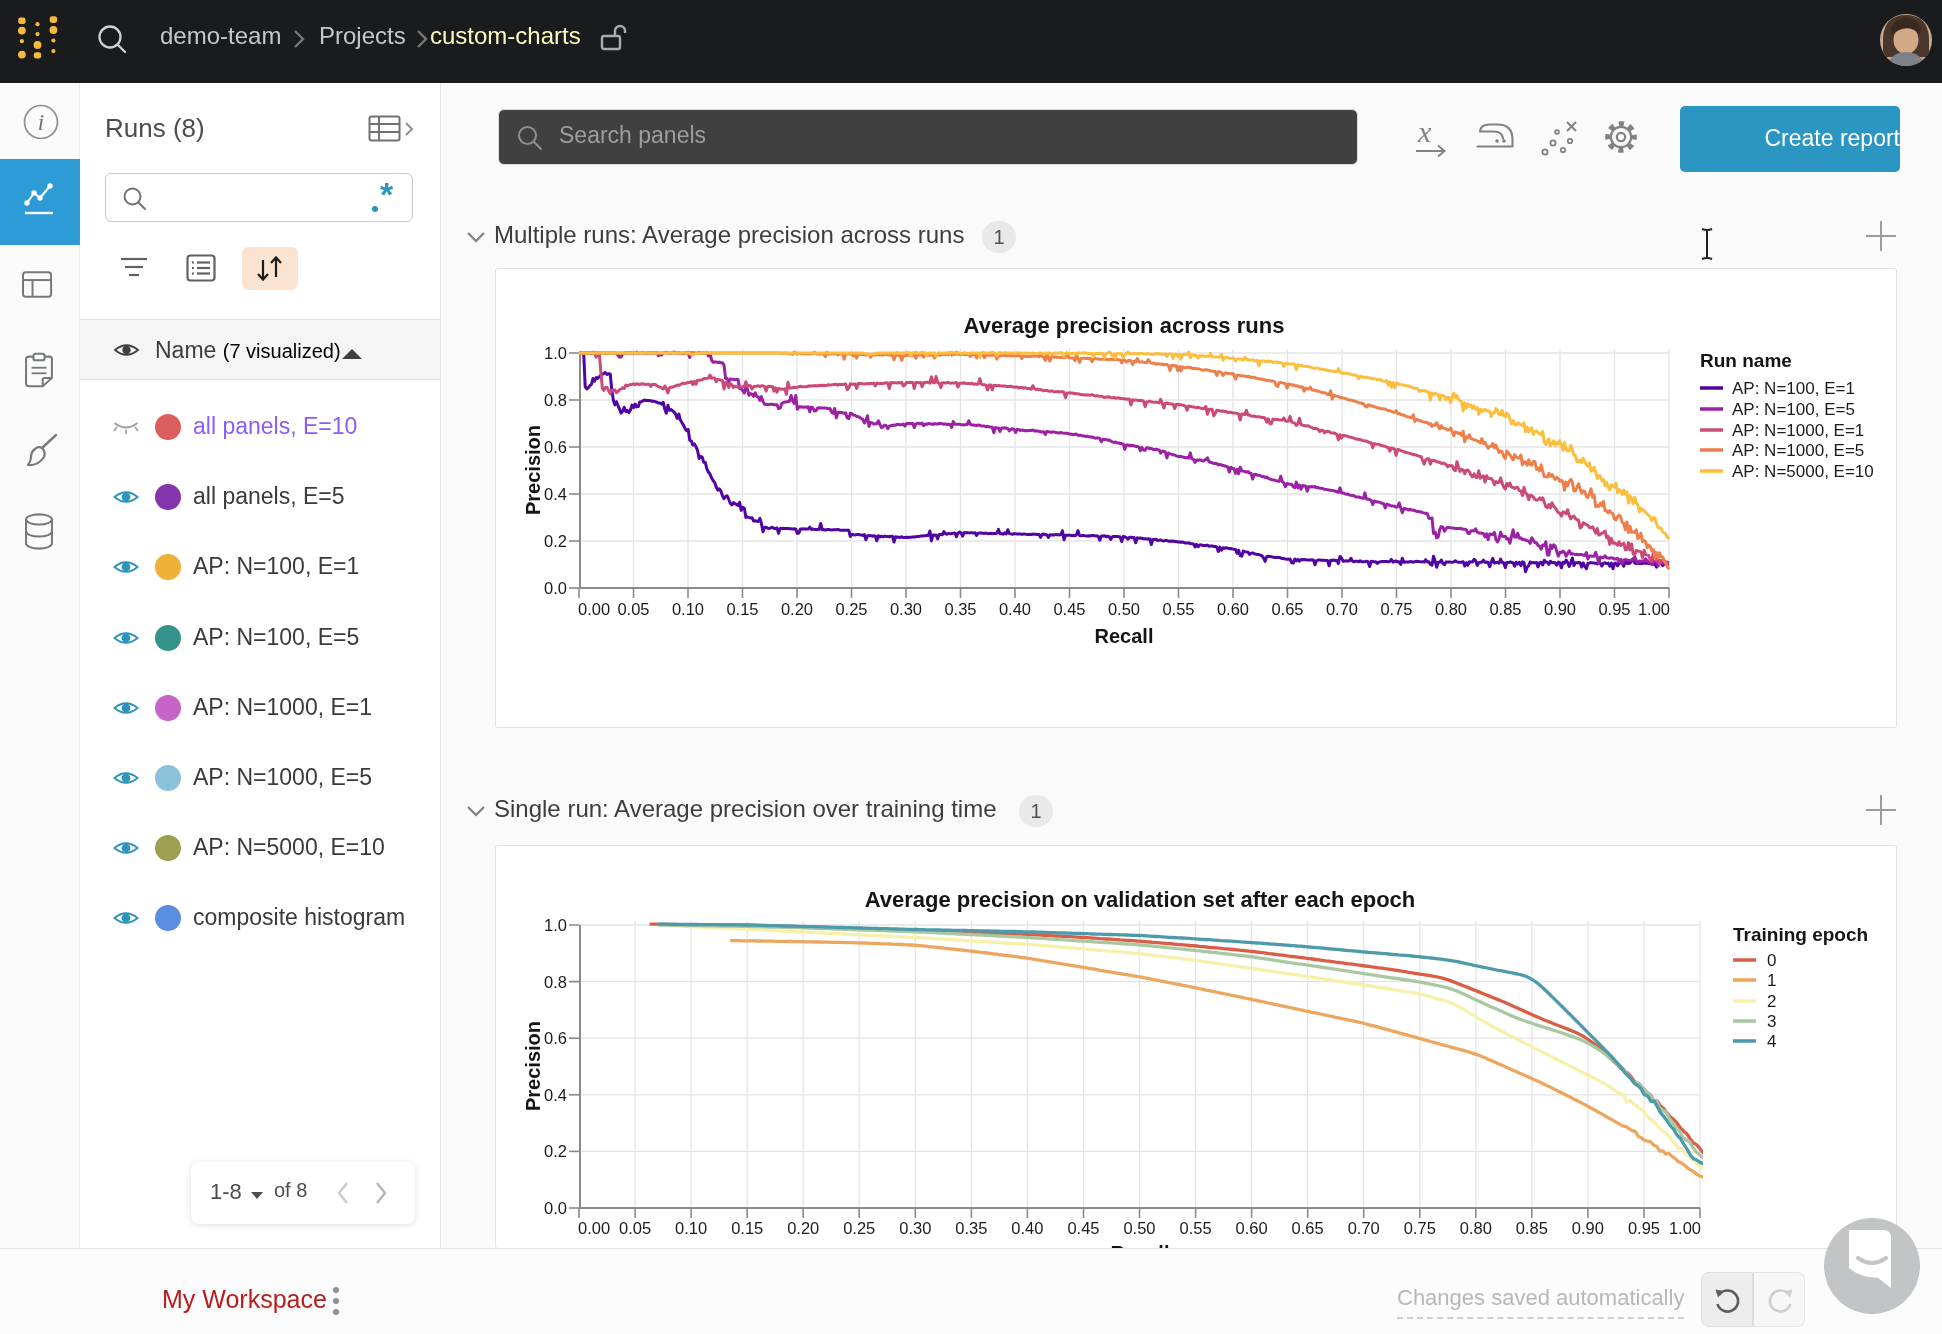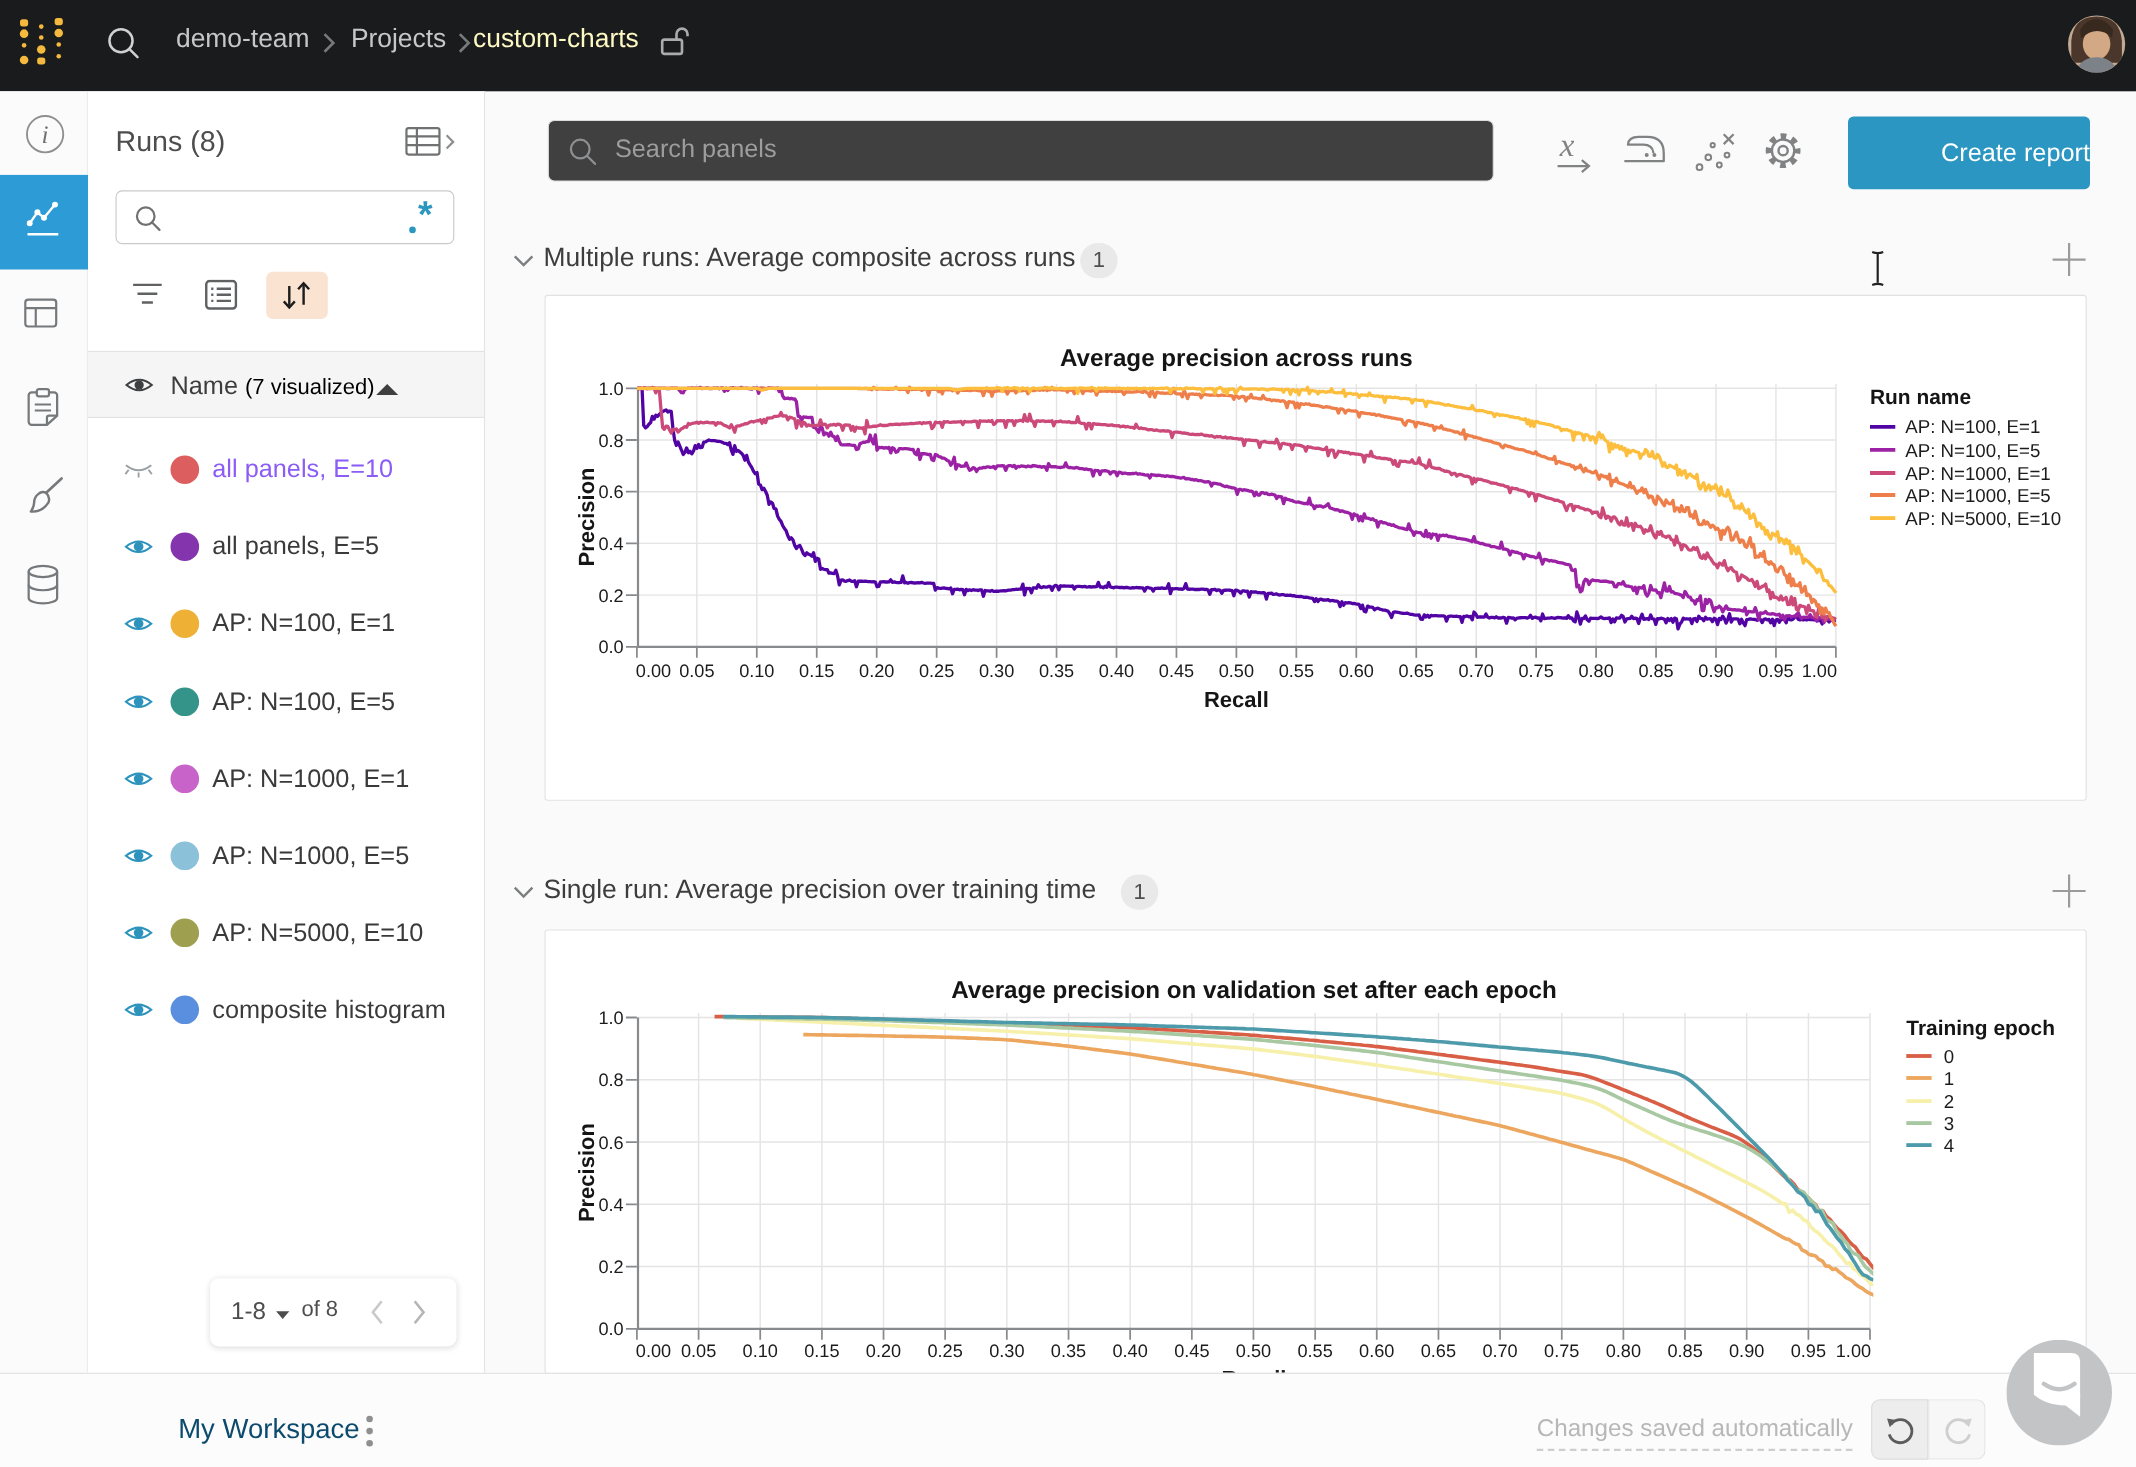--- a/index.html
+++ b/index.html
@@ -241,21 +241,21 @@
 <svg class="abs" style="left:1600px;top:114px" width="44" height="46" viewBox="0 0 44 46">
     <circle cx="21" cy="23" r="13.2" fill="none" stroke="#808284" stroke-width="5.2" stroke-dasharray="5.18 5.18" stroke-dashoffset="2.59"></circle>
     <circle cx="21" cy="23" r="10.2" fill="none" stroke="#808284" stroke-width="2.2"></circle>
     <circle cx="21" cy="23" r="4.2" fill="none" stroke="#808284" stroke-width="2.2"></circle>
   </svg>
 <div class="abs" style="left:1680px;top:106px;width:220px;height:66px;background:#2a96c1;border-radius:5px;color:#fff;font-size:23px;text-align:right;line-height:64px">Create report</div>
 
 <svg class="abs" style="left:464px;top:228px" width="24" height="18" viewBox="0 0 24 18">
     <polyline points="4,5 12,13 20,5" fill="none" stroke="#7c7e80" stroke-width="2.2"></polyline>
   </svg>
-<div class="abs" style="left:494px;top:221px;font-size:24px;color:#3d3d3d">Multiple runs: Average composite across runs</div>
+<div class="abs" style="left:494px;top:221px;font-size:24px;color:#3d3d3d">Multiple runs: Average precision across runs</div>
 <div class="abs" style="left:982px;top:221px;width:34px;height:32px;background:#e9e9e9;border-radius:16px;text-align:center;font-size:20px;color:#4f4f4f;line-height:32px">1</div>
 <svg class="abs" style="left:1698px;top:226px" width="18" height="36" viewBox="0 0 18 36">
   <line x1="9" y1="5" x2="9" y2="31" stroke="#222" stroke-width="2"></line>
   <path d="M4 3 q5 2 10 0 M4 33 q5 -2 10 0" fill="none" stroke="#222" stroke-width="2"></path>
 </svg>
 <svg class="abs" style="left:1864px;top:219px" width="34" height="34" viewBox="0 0 34 34">
   <line x1="17" y1="2" x2="17" y2="32" stroke="#9b9b9b" stroke-width="2"></line>
   <line x1="2" y1="17" x2="32" y2="17" stroke="#9b9b9b" stroke-width="2"></line>
 </svg>
 
@@ -502,21 +502,21 @@
       <line x1="1237" y1="155" x2="1260" y2="155" stroke="#f6f0aa" stroke-width="3.5"></line>
       <text x="1271" y="161" font-size="17px" fill="#1b1b1b">2</text>
       <line x1="1237" y1="175" x2="1260" y2="175" stroke="#a7c8a1" stroke-width="3.5"></line>
       <text x="1271" y="181" font-size="17px" fill="#1b1b1b">3</text>
       <line x1="1237" y1="195" x2="1260" y2="195" stroke="#4d9aaa" stroke-width="3.5"></line>
       <text x="1271" y="201" font-size="17px" fill="#1b1b1b">4</text>
     </svg>
 </div>
 
 <div class="abs" style="left:0;top:1248px;width:1942px;height:86px;background:#fcfcfc;border-top:1px solid #e2e2e2">
-  <div class="abs" style="left:162px;top:36px;font-size:25px;color:#0c4a6e">My Workspace</div>
+  <div class="abs" style="left:162px;top:36px;font-size:25px;color:#b91c1c">My Workspace</div>
   <svg class="abs" style="left:330px;top:36px" width="12" height="34" viewBox="0 0 12 34">
     <circle cx="6" cy="5" r="3" fill="#8d8f91"></circle>
       <circle cx="6" cy="16" r="3" fill="#8d8f91"></circle>
       <circle cx="6" cy="27" r="3" fill="#8d8f91"></circle>
   </svg>
   <div class="abs" style="left:1397px;top:36px;font-size:22px;color:#b7b7b7;border-bottom:2px dashed #cecece;padding-bottom:6px">Changes saved automatically</div>
   <div class="abs" style="left:1701px;top:23px;width:52px;height:55px;background:#ededed;border:1px solid #dcdcdc;border-radius:8px 0 0 8px">
     <svg class="abs" style="left:12px;top:14px" width="28" height="28" viewBox="0 0 28 28">
       <path d="M5 8 A 10.5 10.5 0 1 1 3.5 17" fill="none" stroke="#5c5c5c" stroke-width="2.6"></path>
       <polygon points="1.5,2.5 9.5,4 4,10.5" fill="#5c5c5c"></polygon>

